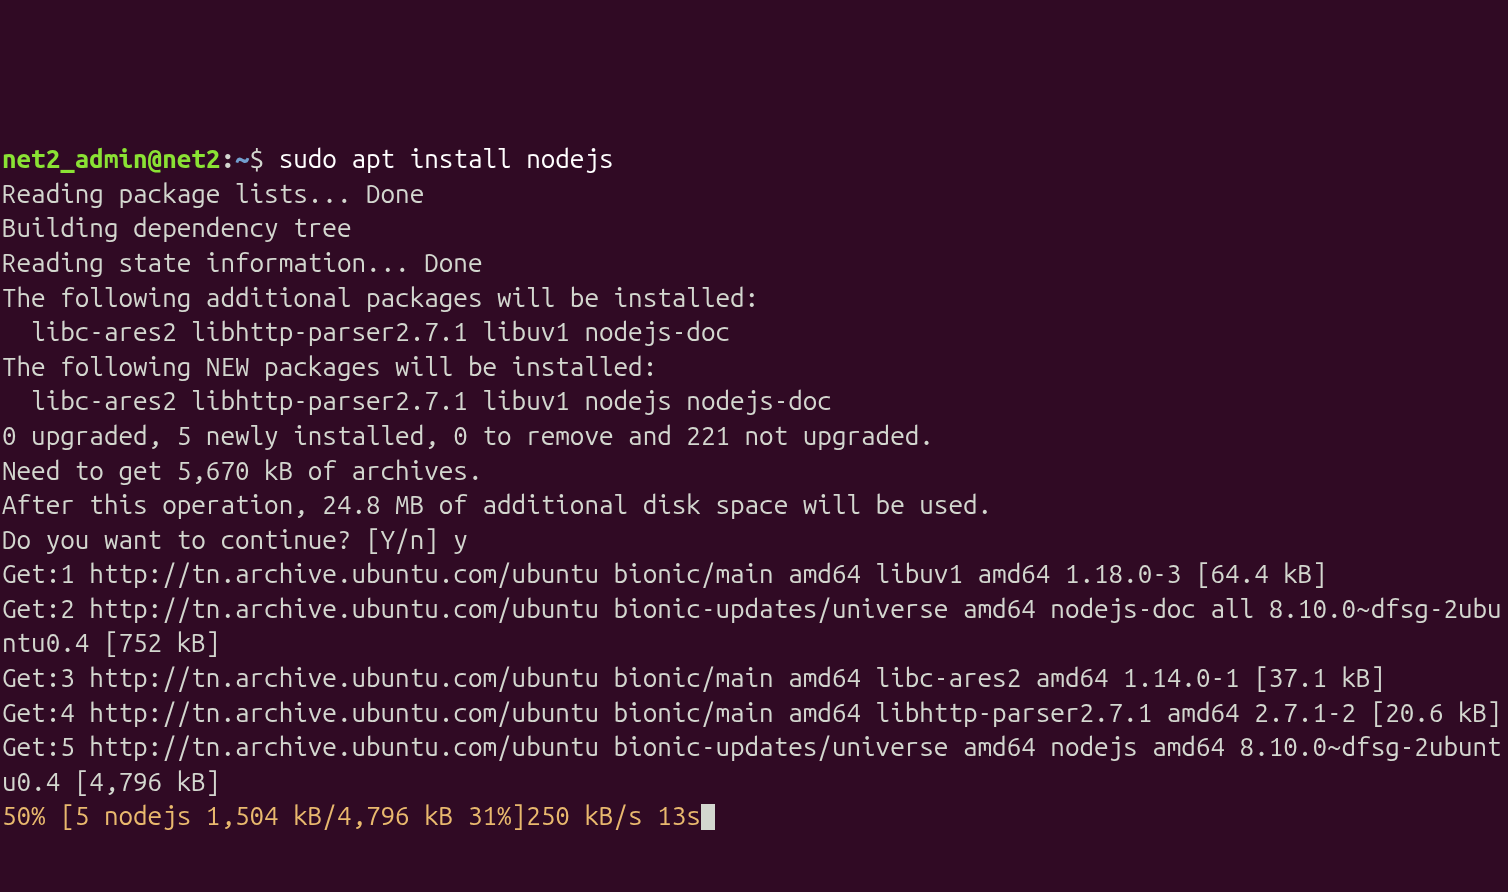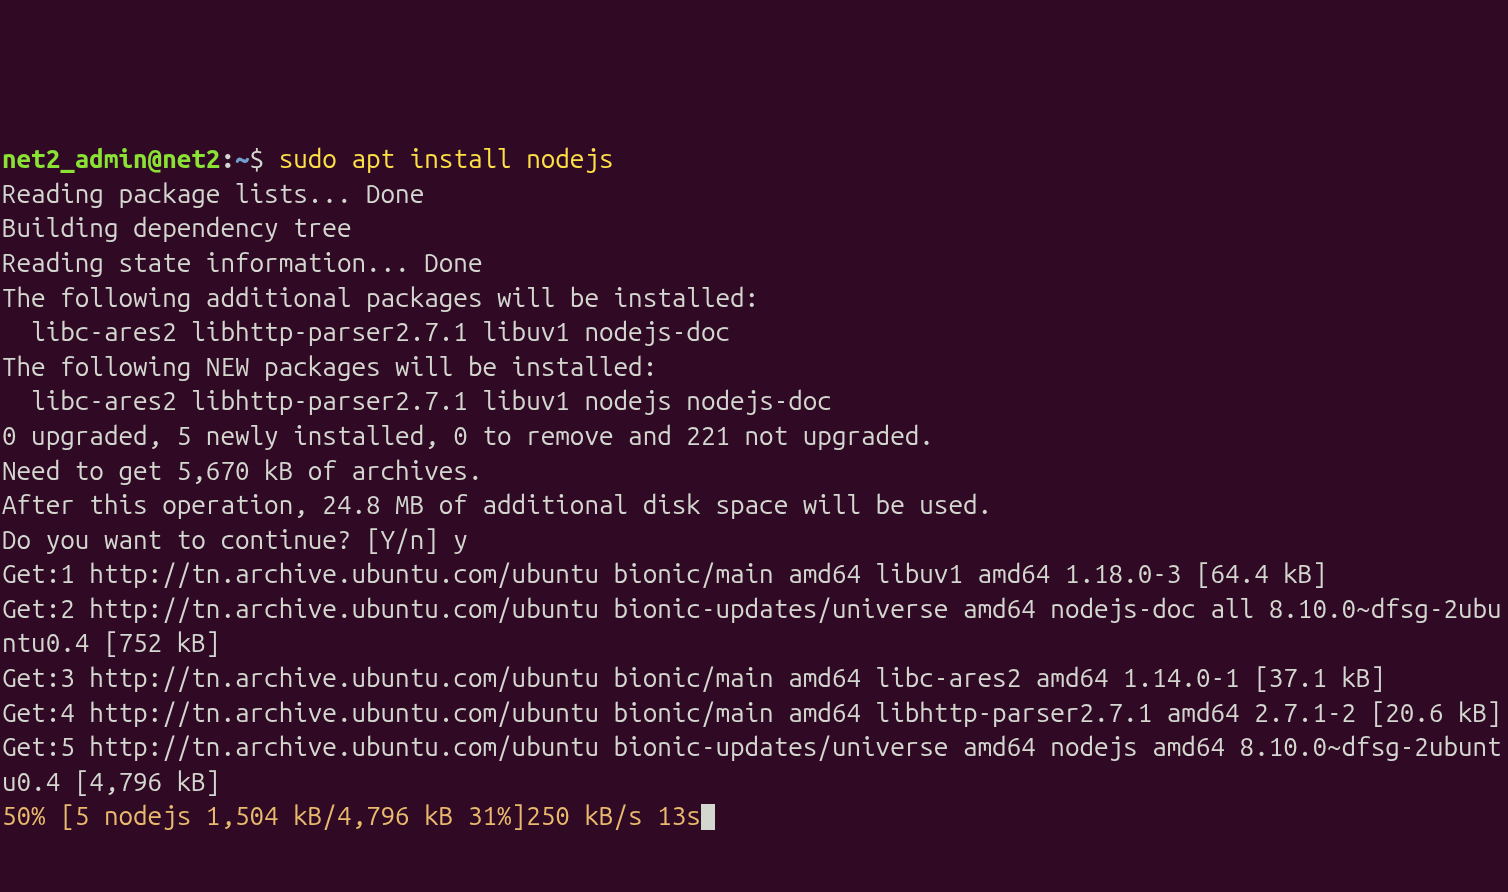--- a/index.html
+++ b/index.html
@@ -30,21 +30,21 @@
       font-weight: bold;
     }
     .prompt-path {
       color: #729fcf;
       font-weight: bold;
     }
     .prompt-symbol {
       color: #d3d7cf;
     }
     .command {
-      color: #fde047;
+      color: #ffffff;
     }
     .output-line {
       color: #d3d7cf;
     }
     .progress-line {
       color: #e9b96e;
     }
     .cursor {
       display: inline-block;
       width: 14px;

